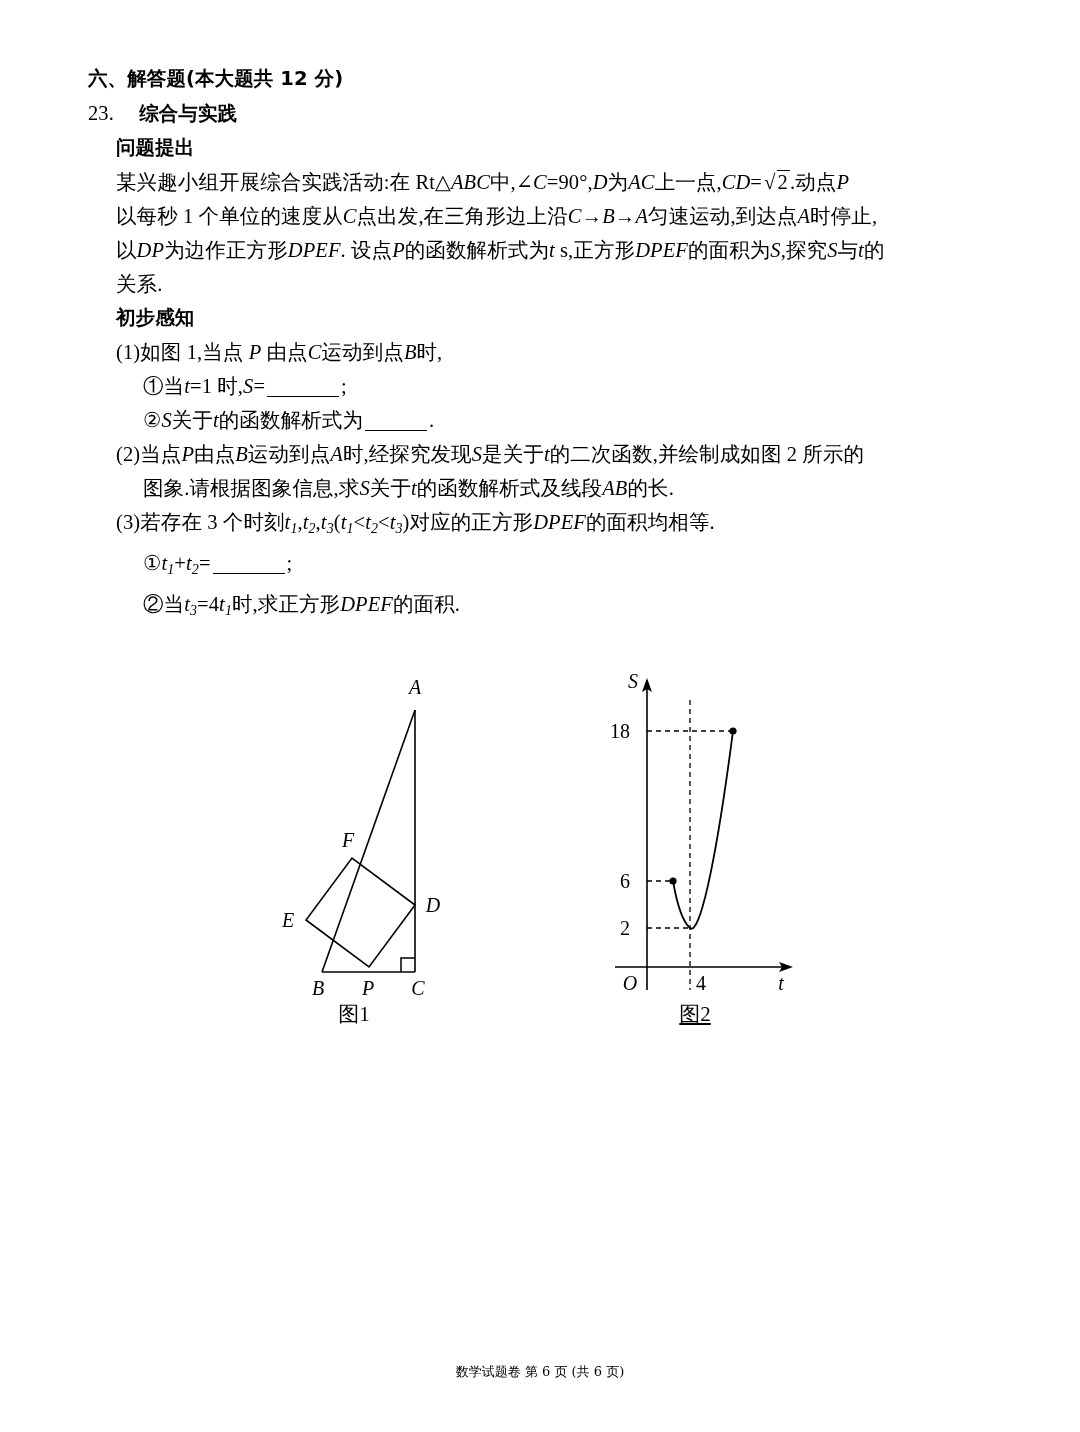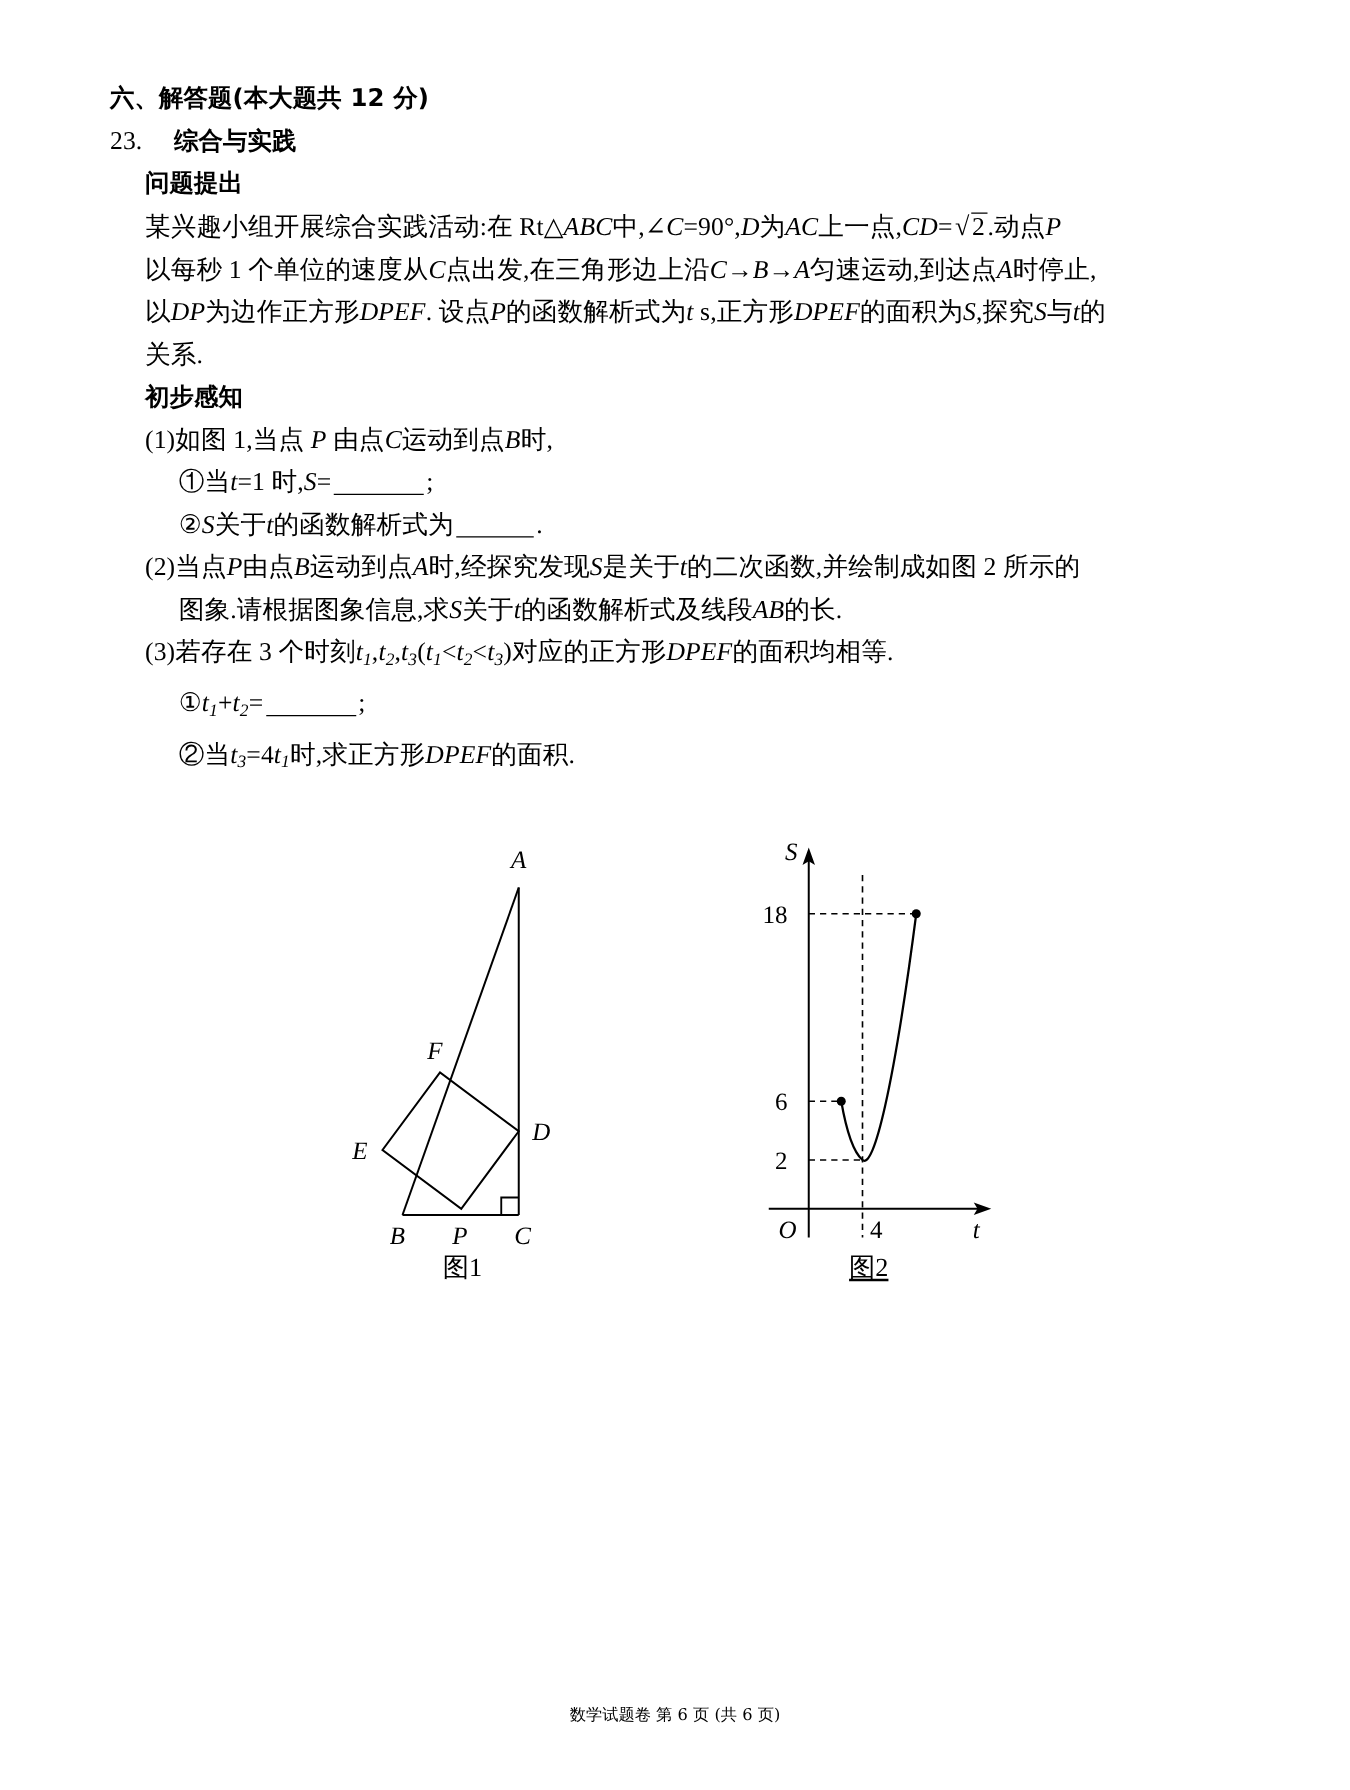--- a/index.html
+++ b/index.html
@@ -66,21 +66,21 @@
   .radsym { font-size: 1.02em; }
 
   
   .figures { position: absolute; left: 0; top: 655px; width: 1080px; height: 390px; }
   .fig-cap {
     position: absolute;
     font-size: 21px;
     font-family: "Liberation Serif", serif;
     text-align: center;
   }
-  #fig1-caption { left: 300px; top: 345px; width: 140px; }
+  #fig1-caption { left: 284px; top: 345px; width: 140px; }
   #fig2-caption { left: 625px; top: 345px; width: 140px; text-decoration: underline; }
 
   
   .footer {
     position: absolute;
     left: 0;
     top: 1363px;
     width: 1080px;
     text-align: center;
     font-size: 13px;

